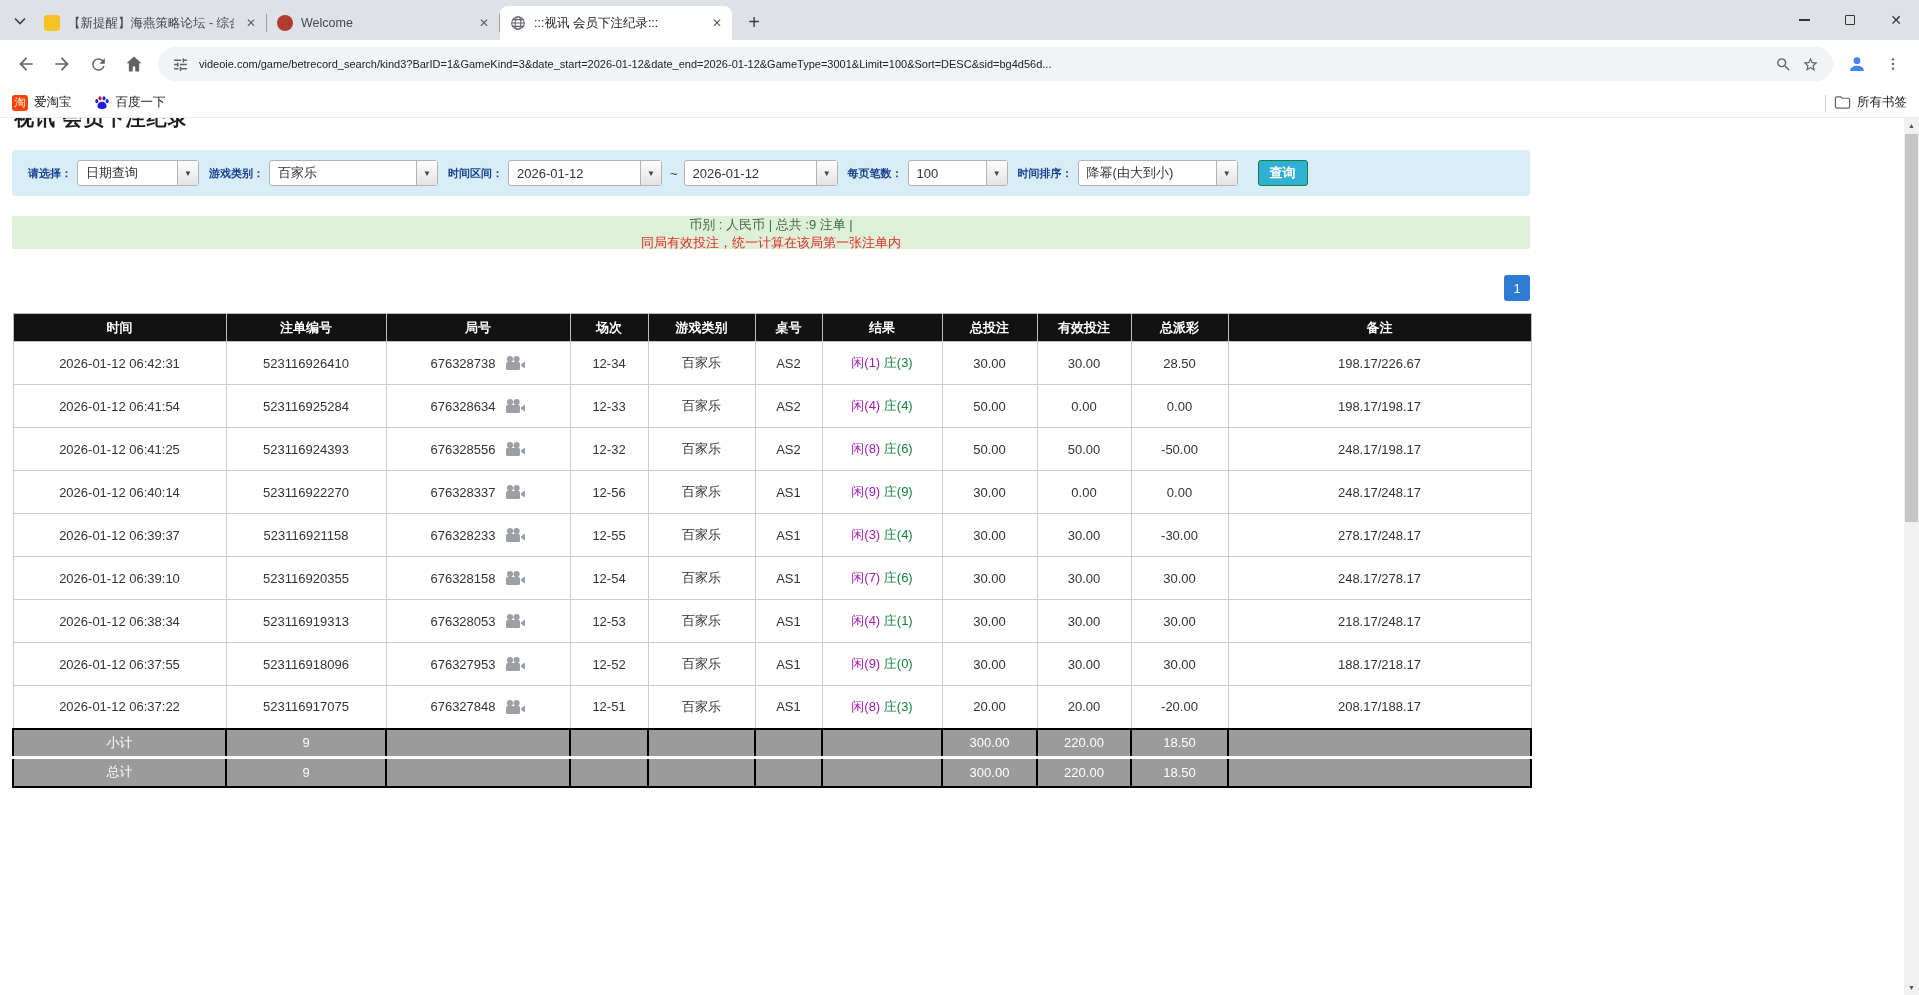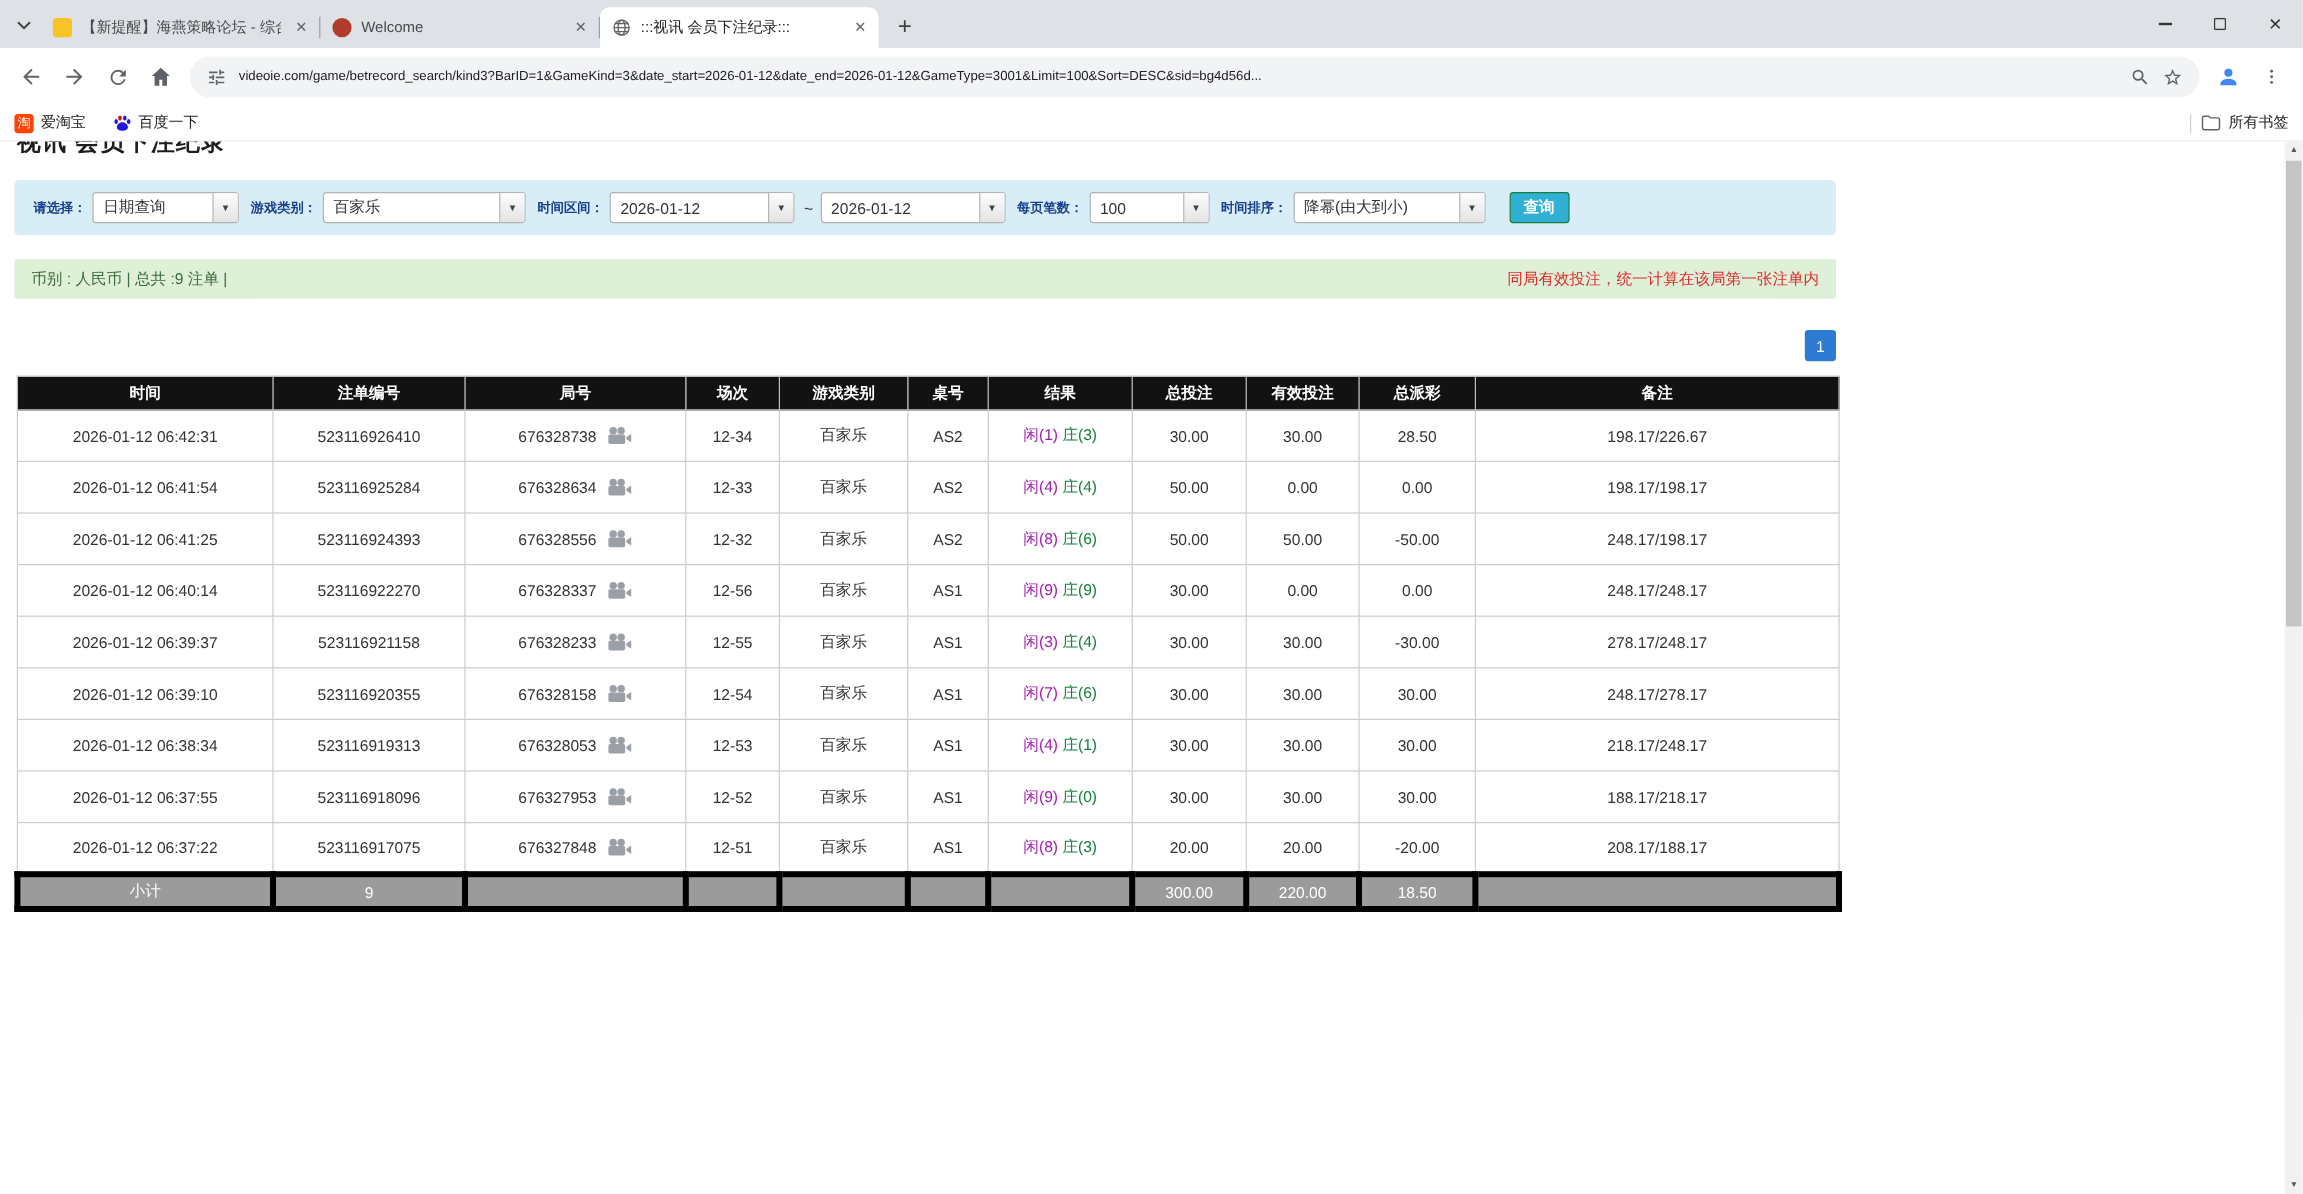--- a/index.html
+++ b/index.html
@@ -58,39 +58,39 @@
   .combo { height:26px; background:#fff; border:1px solid #b3b3b3; border-radius:3px; display:flex; align-items:stretch; margin-right:10px; }
   .combo-text { flex:1; min-width:0; display:flex; align-items:center; padding:0 8px; font-size:13px; color:#333; white-space:nowrap; overflow:hidden; }
   .combo-btn { width:21px; display:flex; align-items:center; justify-content:center; border-left:1px solid #b3b3b3;
                background:linear-gradient(#fcfcfc,#e4e4e4); font-size:8px; color:#444; }
   .w122{width:122px} .w169{width:169px} .w154{width:154px} .w100{width:100px} .w160{width:160px}
   .tilde { font-size:13px; color:#333; margin:0 6px 0 -2px; }
   .search-btn { margin-left:10px; height:26px; padding:0 11px; background:#31b0d5; border:1px solid #15803d;
                 border-radius:3px; color:#fff; font-size:13px; font-weight:bold; cursor:pointer; }
 
   .summarybar { margin-top:20px; background:#dff0d8; border-radius:2px; height:33px; display:flex; align-items:center;
-                justify-content:space-between; padding:0 14px; font-size:13px; }
+                justify-content:space-between; padding:0 14px; font-size:13px;flex-direction:column; }
   .sum-left { color:#3d6b3d; }
   .sum-right { color:#e02b2b; }
 
   .pagination { margin-top:26px; display:flex; justify-content:flex-end; }
   .pagebtn { min-width:26px; height:26px; background:#2d7bd3; color:#fff; font-size:13px; display:flex;
              align-items:center; justify-content:center; border-radius:3px; cursor:pointer; }
 
   .bet-table { margin-top:12px; width:1518px; border-collapse:collapse; table-layout:fixed; }
   .bet-table th { background:#121212; color:#fff; font-size:13px; font-weight:bold; height:28px;
                   border:1px solid #bdbdbd; padding:0 2px; }
   .bet-table td { border:1px solid #ccc; height:43px; text-align:center; font-size:13px; color:#333; padding:0 4px; }
   .round-wrap { display:inline-flex; align-items:center; gap:8px; }
   .video-btn { display:inline-flex; cursor:pointer; }
   .c-blue { color:#2d6fd2; }
   .c-red { color:#e02b2b; }
   .res-p { color:#a21caf; }
   .res-b { color:#15803d; }
-  tr.summary td { background:#9b9b9b; color:#fff; border:5px solid #000000; height:29px; }
+  tr.summary td { background:#9b9b9b; color:#fff; border:2px solid #000000; height:29px; }
   tr.total td { border-top:3px solid #fff; }
 </style>
 </head>
 <body>
 
 <div>
   <div class="tabstrip">
     <div class="tab-search">
       <svg width="12" height="8" viewBox="0 0 12 8">
           <path d="M1 1.5l5 5 5-5" fill="none" stroke="#3c4043" stroke-width="1.6"></path>
@@ -532,17 +532,30 @@
           <td></td>
             <td></td>
             <td></td>
             <td></td>
             <td></td>
           <td>300.00</td>
           <td>220.00</td>
           <td>18.50</td>
           <td></td>
         </tr>
+        <tr class="summary total">
+          <td>总计</td>
+          <td>9</td>
+          <td></td>
+            <td></td>
+            <td></td>
+            <td></td>
+            <td></td>
+          <td>300.00</td>
+          <td>220.00</td>
+          <td>18.50</td>
+          <td></td>
+        </tr>
       </tbody>
     </table>
 
   </div>
 </div>
 
 </body></html>

